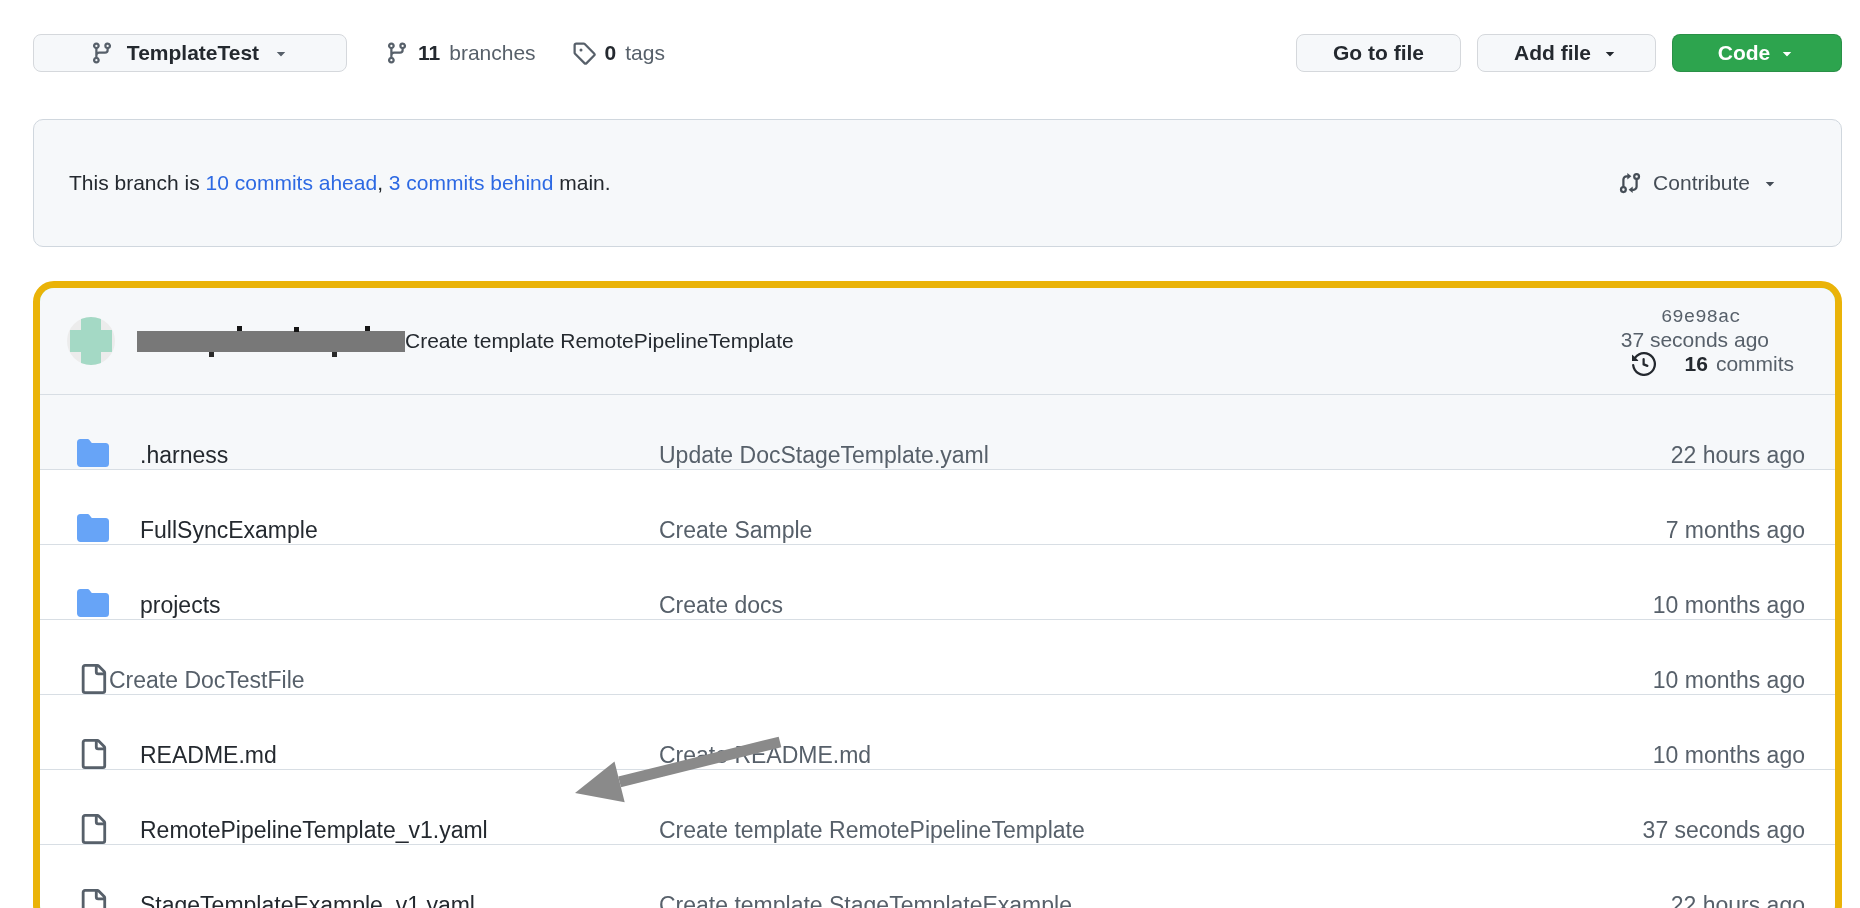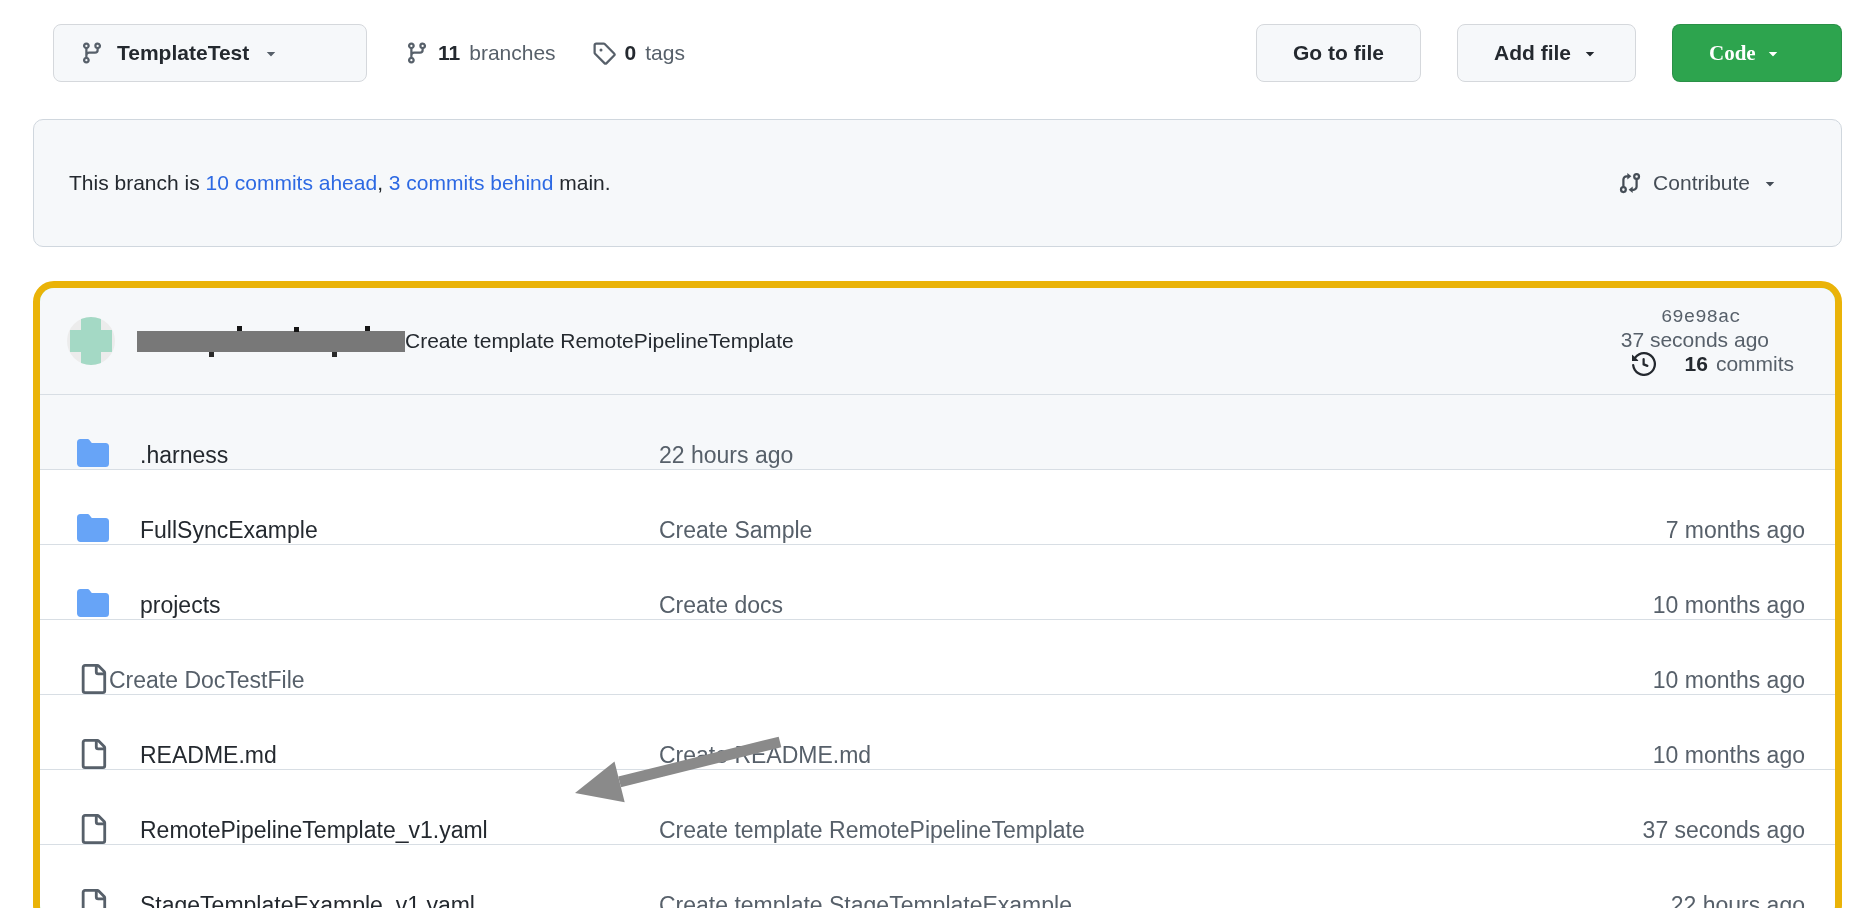--- a/index.html
+++ b/index.html
@@ -7,33 +7,33 @@
   body {
     width:1860px; height:908px; position:relative; overflow:hidden;
     background:#ffffff; color:#24292f;
     font-family:"Liberation Sans", sans-serif;
   }
   svg { display:block; }
 
   
   .topbar { display:flex; align-items:center; margin:26px 18px 0 33px; height:54px; }
   .btn {
-    display:inline-flex; align-items:center; gap:10px;
-    height:58px; padding:0 36px; background:#f6f8fa;
+    display:inline-flex; align-items:center; justify-content:center; gap:10px;
+    height:38px; padding:0 36px; background:#f6f8fa;
     border:1px solid #d5d8dc; border-radius:8px;
-    font-family:inherit; font-size:21px; font-weight:600; color:#24292f; cursor:pointer;margin-left:20px;
+    font-family:inherit; font-size:21px; font-weight:600; color:#24292f; cursor:pointer;
   }
   .branch-btn { min-width:314px; gap:13px; padding:0 26px; }
   .branch-btn .label { font-weight:700; }
   .icon-muted { color:#57606a; }
   .counters { display:flex; align-items:center; margin-left:38px; gap:36px; }
   .counter { display:inline-flex; align-items:center; gap:9px; font-size:21px; color:#57606a; text-decoration:none; }
   .counter strong { color:#24292f; font-weight:700; }
   .actions { display:flex; gap:16px; margin-left:auto; }
-  .btn-green { background:#2da44e; border-color:rgba(27,31,36,.15); color:#fff; min-width:170px; gap:8px;font-family:Liberation Serif, serif; }
+  .btn-green { background:#2da44e; border-color:rgba(27,31,36,.15); color:#fff; min-width:170px; gap:8px; }
   .caret { flex:none; }
 
   
   .banner {
     margin:39px 18px 0 33px; height:128px;
     background:#f6f8fa; border:1px solid #d0d7de; border-radius:10px;
     display:flex; align-items:center; padding:0 56px 0 35px; font-size:21px;
   }
   .banner a { color:#2d69e3; text-decoration:none; }
   .contribute {
@@ -179,20 +179,21 @@
     </div>
     <div id="rows">
         <div class="file-row row-highlight">
     <span class="row-icon">
       <svg width="32" height="32" viewBox="0 0 16 16" fill="#67a4f7">
               <use href="#p-folder"></use>
             </svg>
     </span>
 
     <a class="file-name" href="#">.harness</a>
+    <a class="file-msg" href="#">Update DocStageTemplate.yaml</a>
     <a class="file-date" href="#">22 hours ago</a>
   </div>
         <div class="file-row">
     <span class="row-icon">
       <svg width="32" height="32" viewBox="0 0 16 16" fill="#67a4f7">
               <use href="#p-folder"></use>
             </svg>
     </span>
 
     <a class="file-name" href="#">FullSyncExample</a>

